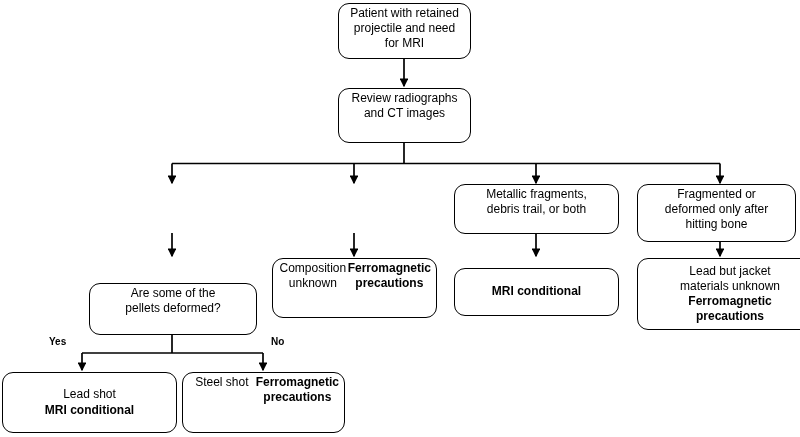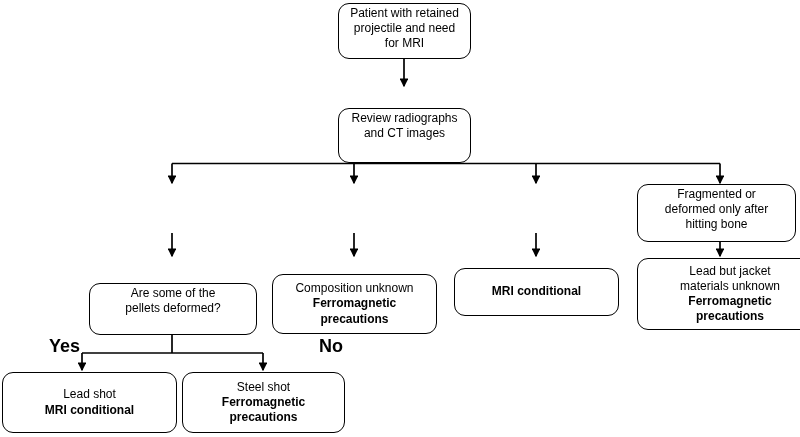--- a/index.html
+++ b/index.html
@@ -46,21 +46,21 @@
     white-space: pre-line;
   }
   .node .rec {
     display: block;
     width: 100%;
     font-weight: bold;
     white-space: pre-line;
   }
   .edge-label {
     position: absolute;
-    font-size: 18px;
+    font-size: 10px;
     font-weight: bold;
     color: #000000;
     z-index: 3;
     white-space: nowrap;
   }
 </style>
 </head>
 <body>
 
 <div id="chart">
@@ -94,63 +94,67 @@
       <line x1="263" y1="353" x2="263" y2="370" marker-end="url(#arrow)"></line>
     </g>
   </svg>
 
   <div class="node" style="left:338px; top:3px; width:133px; height:56px;">
     <span class="txt">Patient with retained
 projectile and need
 for MRI</span>
   </div>
 
-  <div class="node" style="left:338px; top:88px; width:133px; height:55px;margin-top:20px;">
+  <div class="node" style="left:338px; top:88px; width:133px; height:55px;">
     <span class="txt">Review radiographs
 and CT images</span>
   </div>
 
 
 
+  <div class="node" style="left:454px; top:184px; width:165px; height:50px;">
+    <span class="txt">Metallic fragments,
+debris trail, or both</span>
+  </div>
 
   <div class="node" style="left:89px; top:283px; width:168px; height:52px;">
     <span class="txt">Are some of the
 pellets deformed?</span>
   </div>
 
   <div class="node" style="left:637px; top:184px; width:159px; height:58px;">
     <span class="txt">Fragmented or
 deformed only after
 hitting bone</span>
   </div>
 
-  <div class="node" style="left:272px; top:258px; width:165px; height:60px; flex-direction:column;margin-top:16px;">
+  <div class="node" style="left:272px; top:258px; width:165px; height:60px; flex-direction:row;">
     <span class="txt">Composition unknown</span>
     <span class="rec">Ferromagnetic
 precautions</span>
   </div>
 
   <div class="node" style="left:454px; top:268px; width:165px; height:48px; flex-direction:column;">
     <span class="rec">MRI conditional</span>
   </div>
 
   <div class="node" style="left:637px; top:258px; width:186px; height:72px; flex-direction:column;">
     <span class="txt">Lead but jacket
 materials unknown</span>
     <span class="rec">Ferromagnetic
 precautions</span>
   </div>
 
   <div class="edge-label" style="left:49px; top:336px;">Yes</div>
-  <div class="edge-label" style="left:271px; top:336px;margin-left:48px;">No</div>
+  <div class="edge-label" style="left:271px; top:336px;">No</div>
 
   <div class="node" style="left:2px; top:372px; width:175px; height:61px; flex-direction:column;">
     <span class="txt">Lead shot</span>
     <span class="rec">MRI conditional</span>
   </div>
 
-  <div class="node" style="left:182px; top:372px; width:163px; height:61px; flex-direction:column;">
+  <div class="node" style="left:182px; top:372px; width:163px; height:61px; flex-direction:row;">
     <span class="txt">Steel shot</span>
     <span class="rec">Ferromagnetic
 precautions</span>
   </div>
 
 </div>
 
 </body></html>

